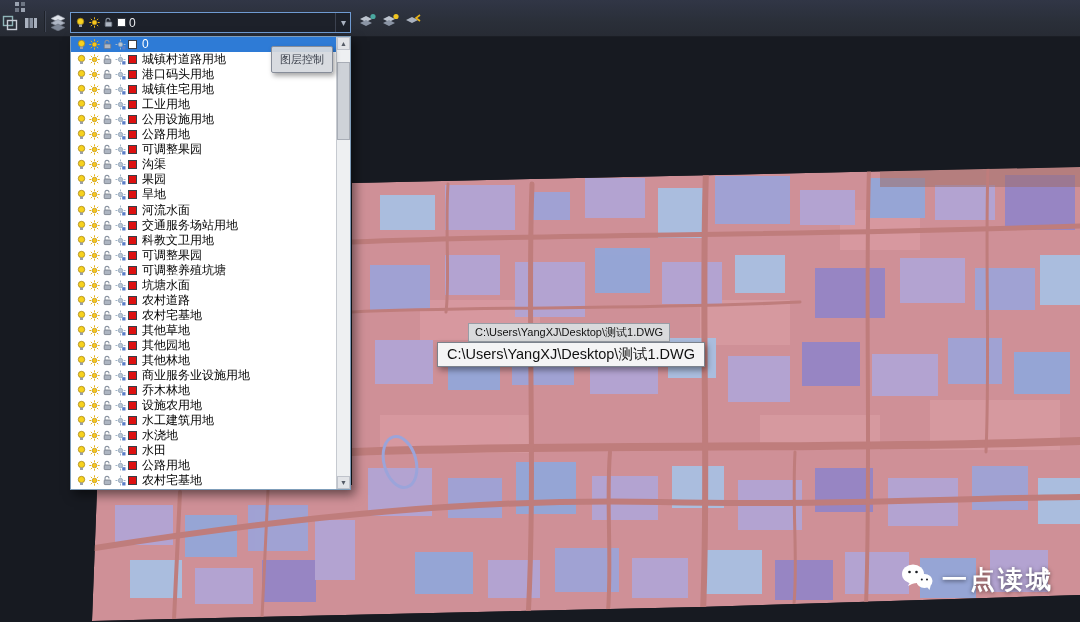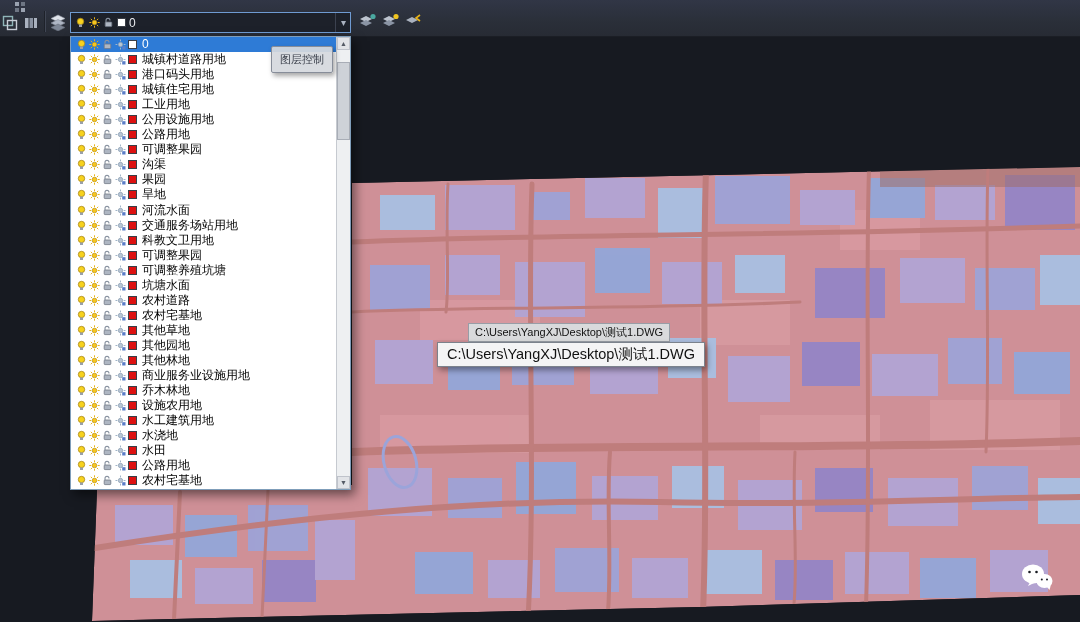--- a/index.html
+++ b/index.html
@@ -1598,13 +1598,14 @@
         <ellipse cx="13" cy="12" rx="11" ry="9.5" fill="#fff"></ellipse>
         <path d="M8 24 L10.5 19.2 L14.5 20.8 Z" fill="#fff"></path>
         <ellipse cx="24.5" cy="19" rx="8" ry="7" fill="#fff"></ellipse>
         <path d="M29.5 28 L26.5 24.2 L30.8 23.2 Z" fill="#fff"></path>
         <circle cx="9.5" cy="10" r="1.3" fill="#171a21"></circle>
         <circle cx="16.5" cy="10" r="1.3" fill="#171a21"></circle>
         <circle cx="21.8" cy="17.5" r="1" fill="#171a21"></circle>
         <circle cx="27" cy="17.5" r="1" fill="#171a21"></circle>
       </svg>
   </span>
+  <span class="watermark-text">一点读城</span>
 </div>
 
 </body></html>

